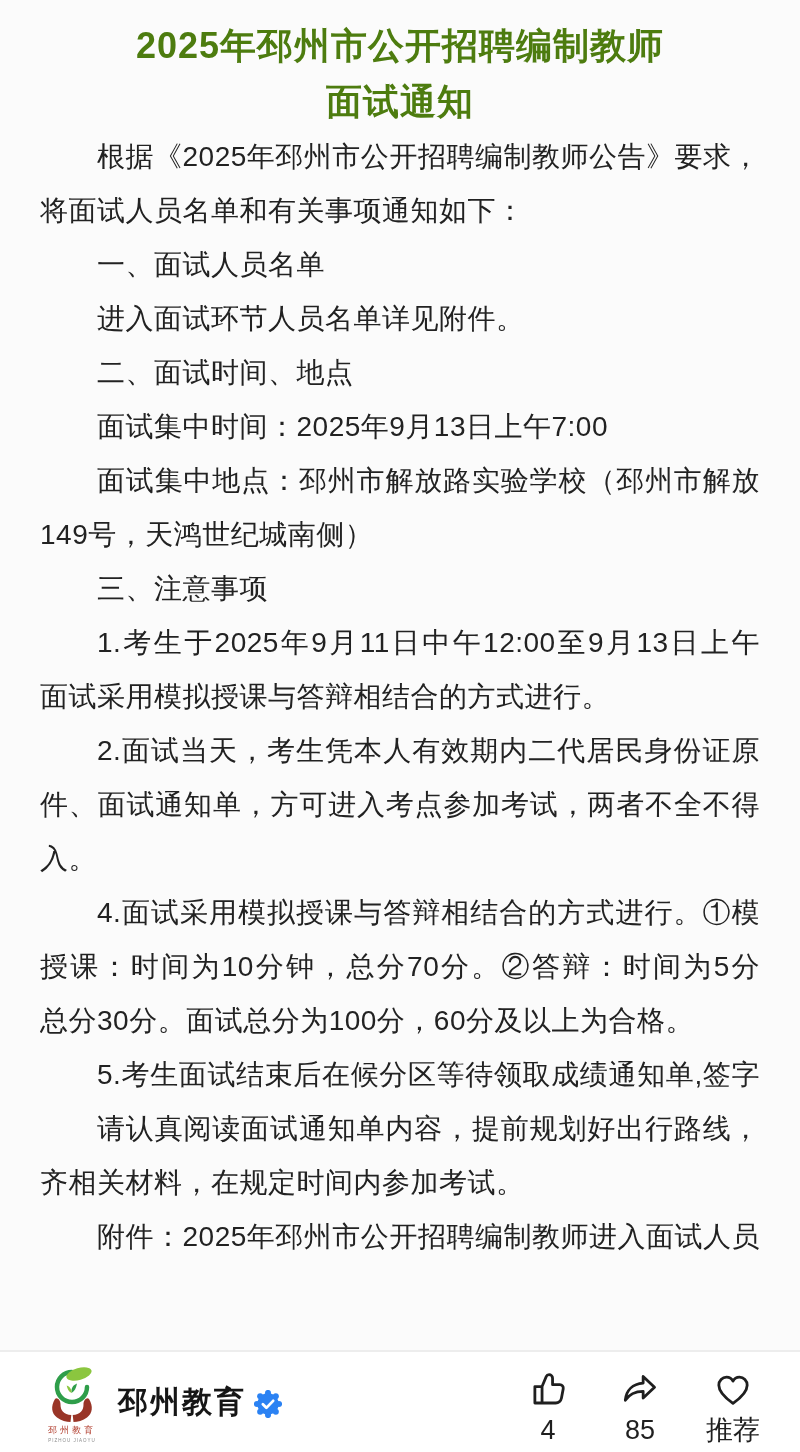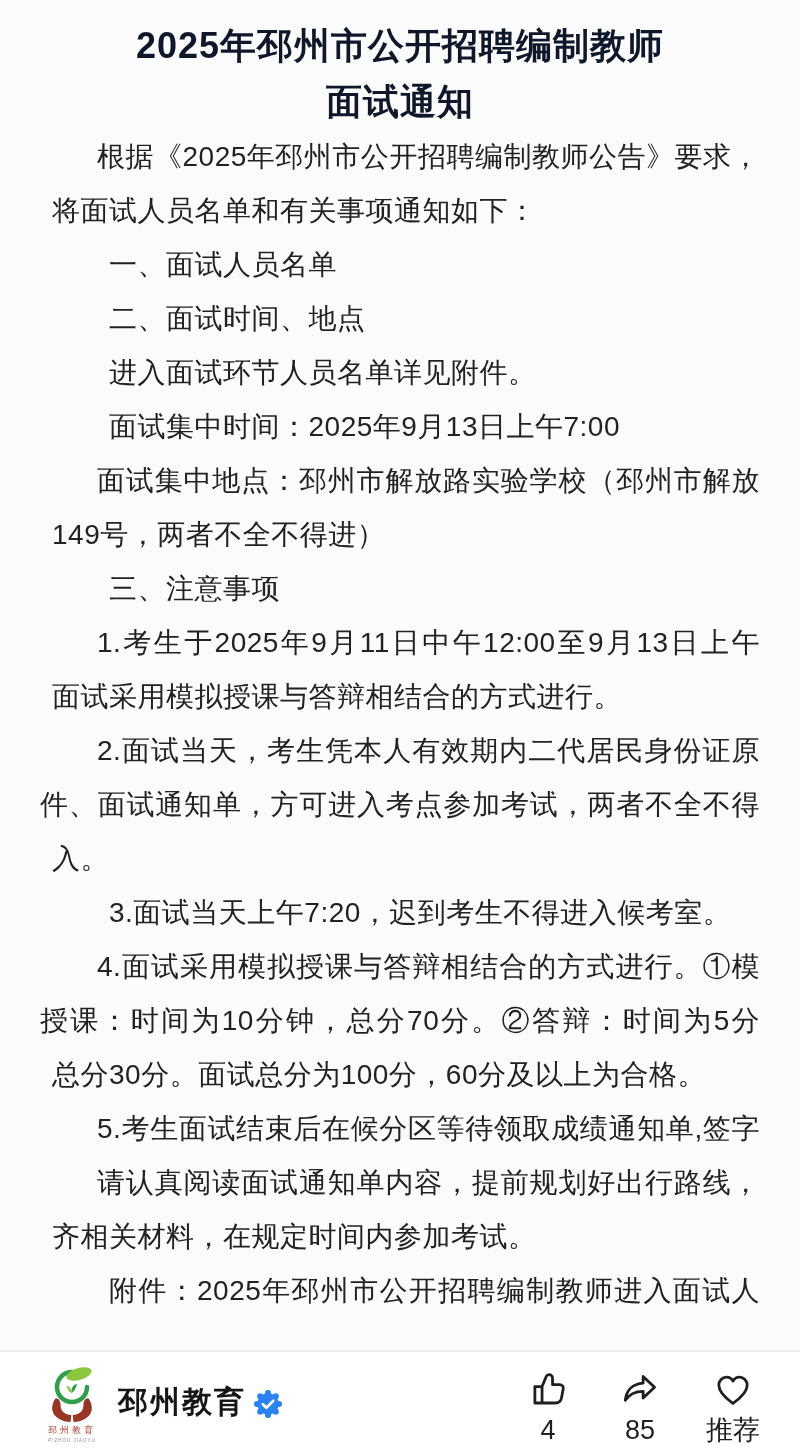--- a/index.html
+++ b/index.html
@@ -9,30 +9,30 @@
 
   
   .content {
     height:1352px; width:800px; padding:0 40px;
     background:#fbfbfb; overflow:hidden;
     border-bottom:2px solid #ededed;
   }
   .doc-title { padding-top:18px; }
   .title-line {
     font-size:36px; font-weight:bold; line-height:56px;
-    text-align:center; color:#0f172a; letter-spacing:1px;
+    text-align:center; color:#4d7c0f; letter-spacing:1px;
   }
   .doc-body { margin-top:0; }
   .line {
     font-size:28px; line-height:54px; height:54px; overflow:hidden;
     color:#222; letter-spacing:0.5px;
     text-align:justify; text-align-last:justify;
   }
   .line.first { text-indent:57px; }
-  .line.end { text-align-last:left;margin-left:12px; }
+  .line.end { text-align-last:left; }
 
   
   .footer {
     height:100px; width:800px; background:#ffffff;
     display:flex; align-items:center; padding:0 40px 0 42px;
   }
   .account { display:flex; align-items:center; cursor:pointer; }
   .logo { width:60px; height:80px; margin-top:6px; }
   .account-name {
     font-size:30px; font-weight:600; color:#161616;
@@ -58,32 +58,31 @@
 
   <div class="content">
     <div class="doc-title">
       <div class="title-line">2025年邳州市公开招聘编制教师</div>
       <div class="title-line">面试通知</div>
     </div>
     <div class="doc-body">
         <div class="line first">根据《2025年邳州市公开招聘编制教师公告》要求，现</div>
         <div class="line end">将面试人员名单和有关事项通知如下：</div>
         <div class="line first end">一、面试人员名单</div>
+        <div class="line first end">进入面试环节人员名单详见附件。</div>
         <div class="line first end">二、面试时间、地点</div>
-        <div class="line first end">进入面试环节人员名单详见附件。</div>
         <div class="line first end">面试集中时间：2025年9月13日上午7:00</div>
         <div class="line first">面试集中地点：邳州市解放路实验学校（邳州市解放路</div>
-        <div class="line end">149号，两者不全不得进）</div>
+        <div class="line end">149号，天鸿世纪城南侧）</div>
         <div class="line first end">三、注意事项</div>
         <div class="line first">1.考生于2025年9月11日中午12:00至9月13日上午7:20</div>
         <div class="line end">面试采用模拟授课与答辩相结合的方式进行。</div>
         <div class="line first">2.面试当天，考生凭本人有效期内二代居民身份证原</div>
         <div class="line">件、面试通知单，方可进入考点参加考试，两者不全不得进</div>
         <div class="line end">入。</div>
-        <div class="line first end">3.面试当天上午7:20，迟到考生不得进入候考室。</div>
         <div class="line first">4.面试采用模拟授课与答辩相结合的方式进行。①模拟</div>
         <div class="line">授课：时间为10分钟，总分70分。②答辩：时间为5分钟，</div>
         <div class="line end">总分30分。面试总分为100分，60分及以上为合格。</div>
         <div class="line first">5.考生面试结束后在候分区等待领取成绩通知单,签字确</div>
         <div class="line first">请认真阅读面试通知单内容，提前规划好出行路线，带</div>
         <div class="line end">齐相关材料，在规定时间内参加考试。</div>
         <div class="line first end">附件：2025年邳州市公开招聘编制教师进入面试人员名</div>
       </div>
   </div>
 

